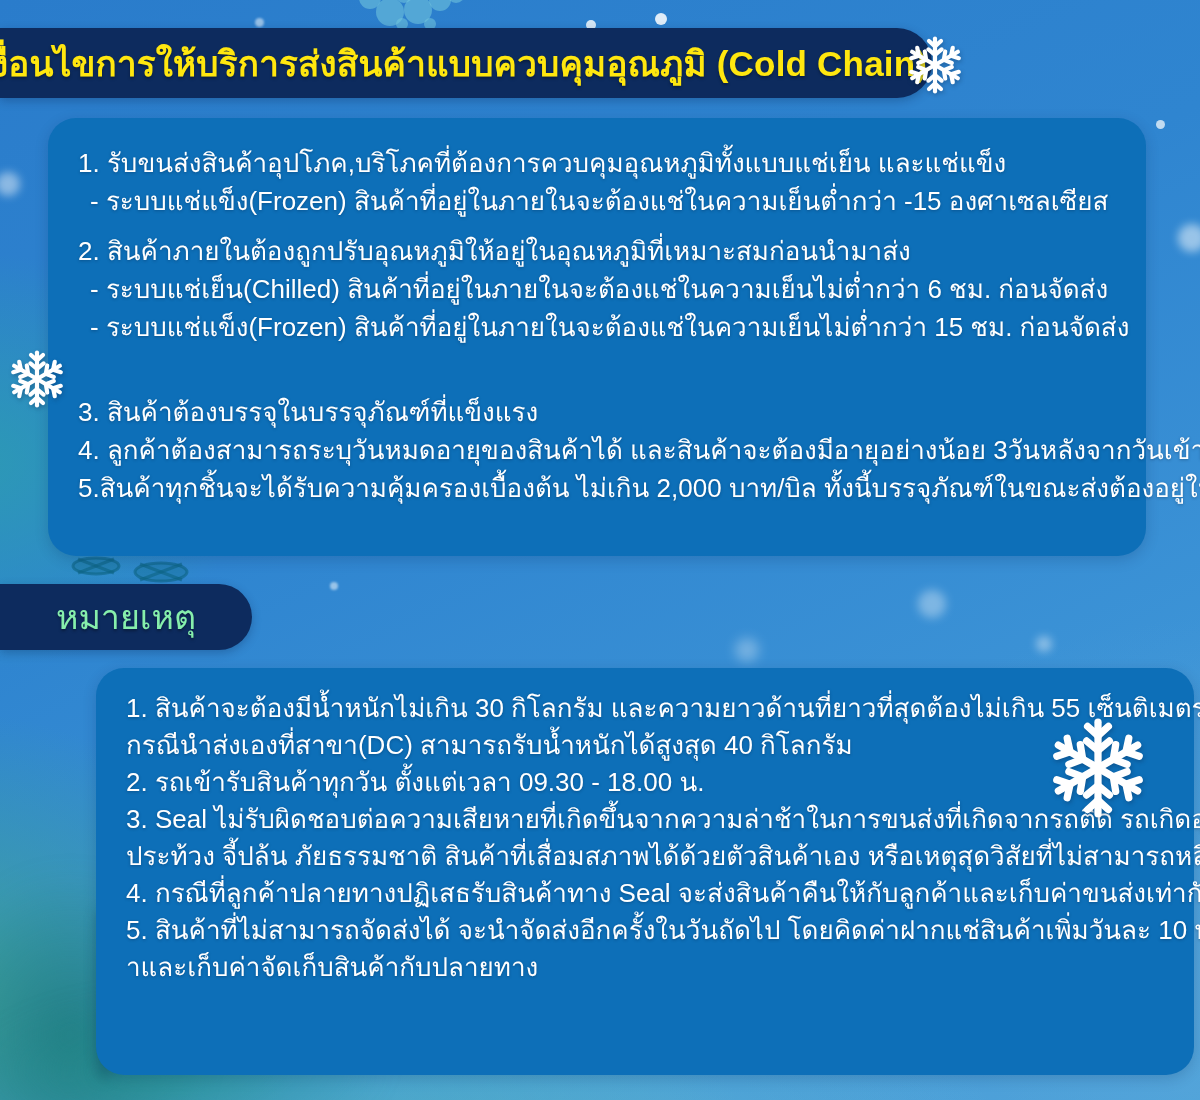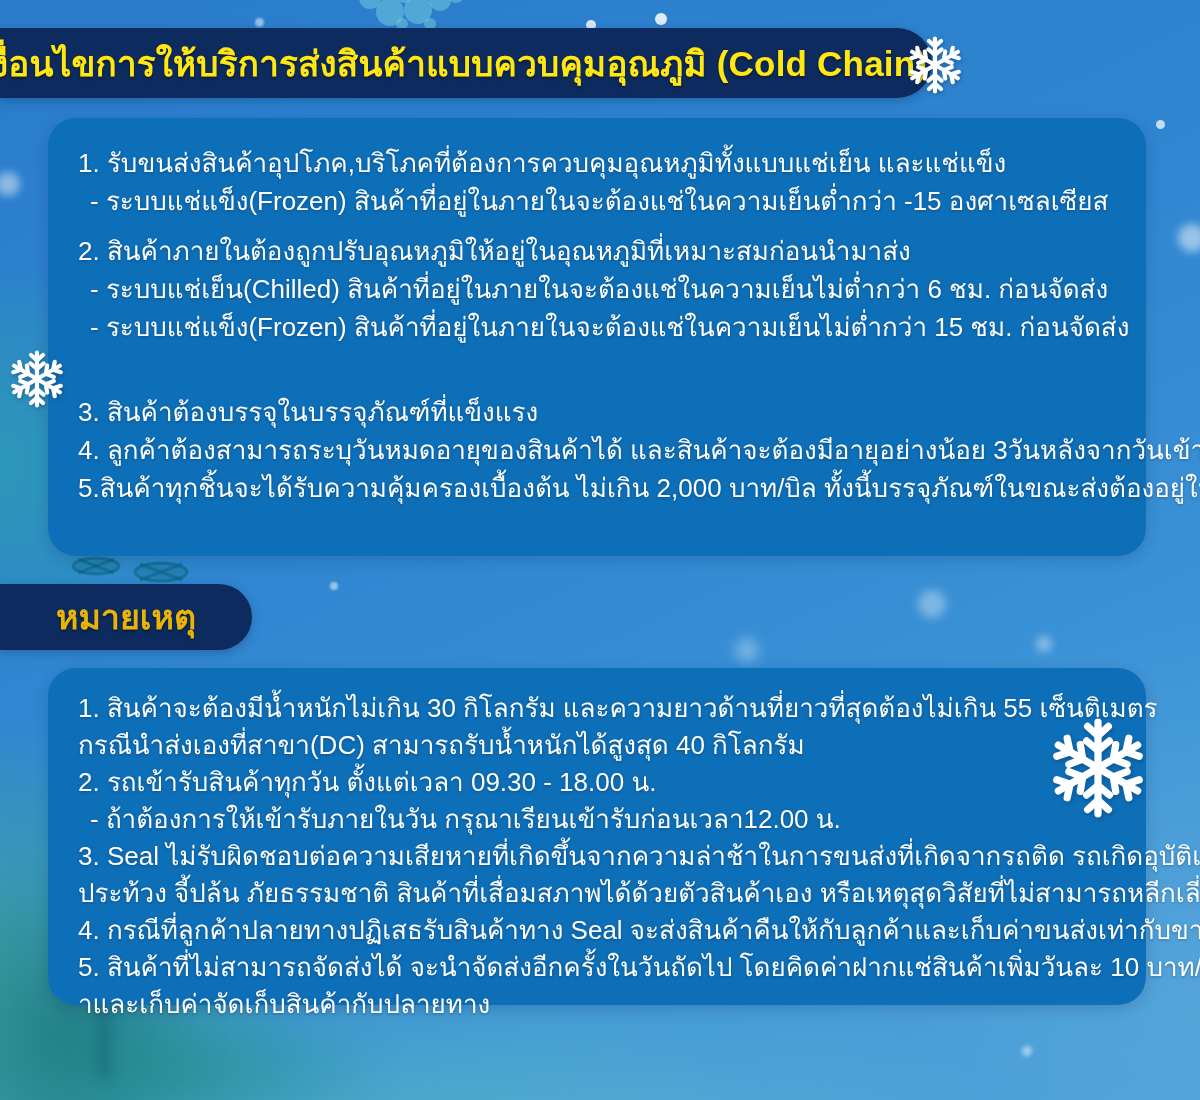--- a/index.html
+++ b/index.html
@@ -39,35 +39,35 @@
   .flake-left{left:7px;top:349px;width:60px;height:60px;}
   .flake-big{left:1046px;top:716px;width:104px;height:104px;}
 
   .panel{
     position:absolute;left:48px;width:1098px;
     background:#0d6fb8;border-radius:28px;
     box-shadow:0 4px 14px rgba(0,30,70,.18);
     color:#fff;
   }
   .panel-1{top:118px;height:438px;padding:26px 28px 0 30px;box-sizing:border-box;}
-  .panel-2{top:668px;height:337px;padding:22px 28px 0 30px;box-sizing:border-box;}
+  .panel-2{top:668px;height:407px;padding:22px 28px 0 30px;box-sizing:border-box;margin-left:48px;}
   .line{font-size:26px;line-height:38px;color:#fff;text-shadow:0 1px 3px rgba(0,30,60,.35);white-space:nowrap;}
   .panel-2 .line{line-height:37px;}
   .indent{padding-left:12px;}
   .group{margin-bottom:12px;}
   .group:last-child{margin-bottom:0;margin-top:47px;}
 
   .note-badge{
     position:absolute;left:0;top:584px;width:252px;height:66px;
     background:#0d2b5e;border-radius:0 33px 33px 0;
     display:flex;align-items:center;justify-content:center;
     box-shadow:0 3px 10px rgba(0,20,60,.25);
   }
   .note-badge span{
-    color:#eab308;font-size:34px;font-weight:bold;
+    color:#86efac;font-size:34px;font-weight:normal;
     text-shadow:0 2px 3px rgba(0,0,0,.35);
   }
   .top-flake circle{fill:rgba(116,200,222,.55);}
   .dragonflies{position:absolute;left:66px;top:552px;pointer-events:none;}
 </style>
 </head>
 <body>
 
 <svg width="0" height="0" style="position:absolute">
   <defs>
@@ -160,21 +160,20 @@
     </svg>
 
   <div class="note-badge">
     <span>หมายเหตุ</span>
   </div>
 
   <div class="panel panel-2">
     <div class="line">1. สินค้าจะต้องมีน้ำหนักไม่เกิน 30 กิโลกรัม และความยาวด้านที่ยาวที่สุดต้องไม่เกิน 55 เซ็นติเมตร</div>
     <div class="line">กรณีนำส่งเองที่สาขา(DC) สามารถรับน้ำหนักได้สูงสุด 40 กิโลกรัม</div>
     <div class="line">2. รถเข้ารับสินค้าทุกวัน ตั้งแต่เวลา 09.30 - 18.00 น.</div>
-    <div class="line indent">- ถ้าต้องการให้เข้ารับภายในวัน กรุณาเรียนเข้ารับก่อนเวลา12.00 น.</div>
     <div class="line">3. Seal ไม่รับผิดชอบต่อความเสียหายที่เกิดขึ้นจากความล่าช้าในการขนส่งที่เกิดจากรถติด รถเกิดอุบัติเหตุ จลาจล</div>
     <div class="line">ประท้วง จี้ปล้น ภัยธรรมชาติ สินค้าที่เสื่อมสภาพได้ด้วยตัวสินค้าเอง หรือเหตุสุดวิสัยที่ไม่สามารถหลีกเลี่ยงได้</div>
     <div class="line">4. กรณีที่ลูกค้าปลายทางปฏิเสธรับสินค้าทาง Seal จะส่งสินค้าคืนให้กับลูกค้าและเก็บค่าขนส่งเท่ากับขาไป</div>
     <div class="line">5. สินค้าที่ไม่สามารถจัดส่งได้ จะนำจัดส่งอีกครั้งในวันถัดไป โดยคิดค่าฝากแช่สินค้าเพิ่มวันละ 10 บาท/กิโลกรัม</div>
     <div class="line">าและเก็บค่าจัดเก็บสินค้ากับปลายทาง</div>
   </div>
   <svg class="flake flake-big" viewBox="0 0 100 100">
       <use href="#sf"></use>
     </svg>
 

